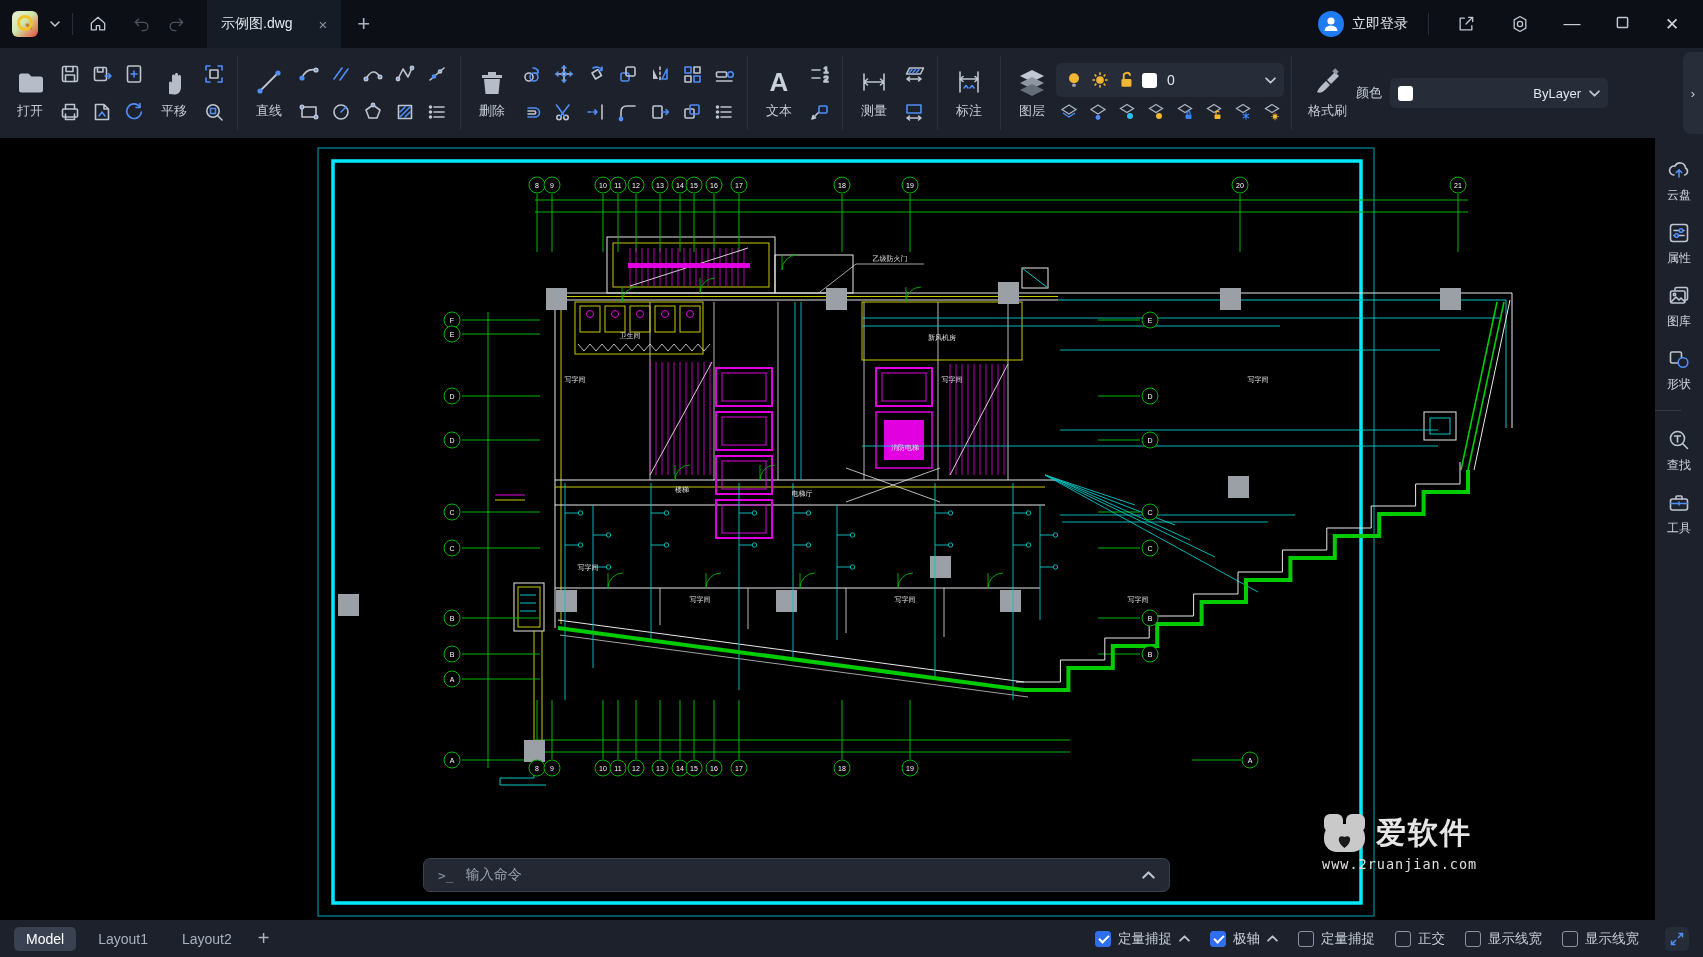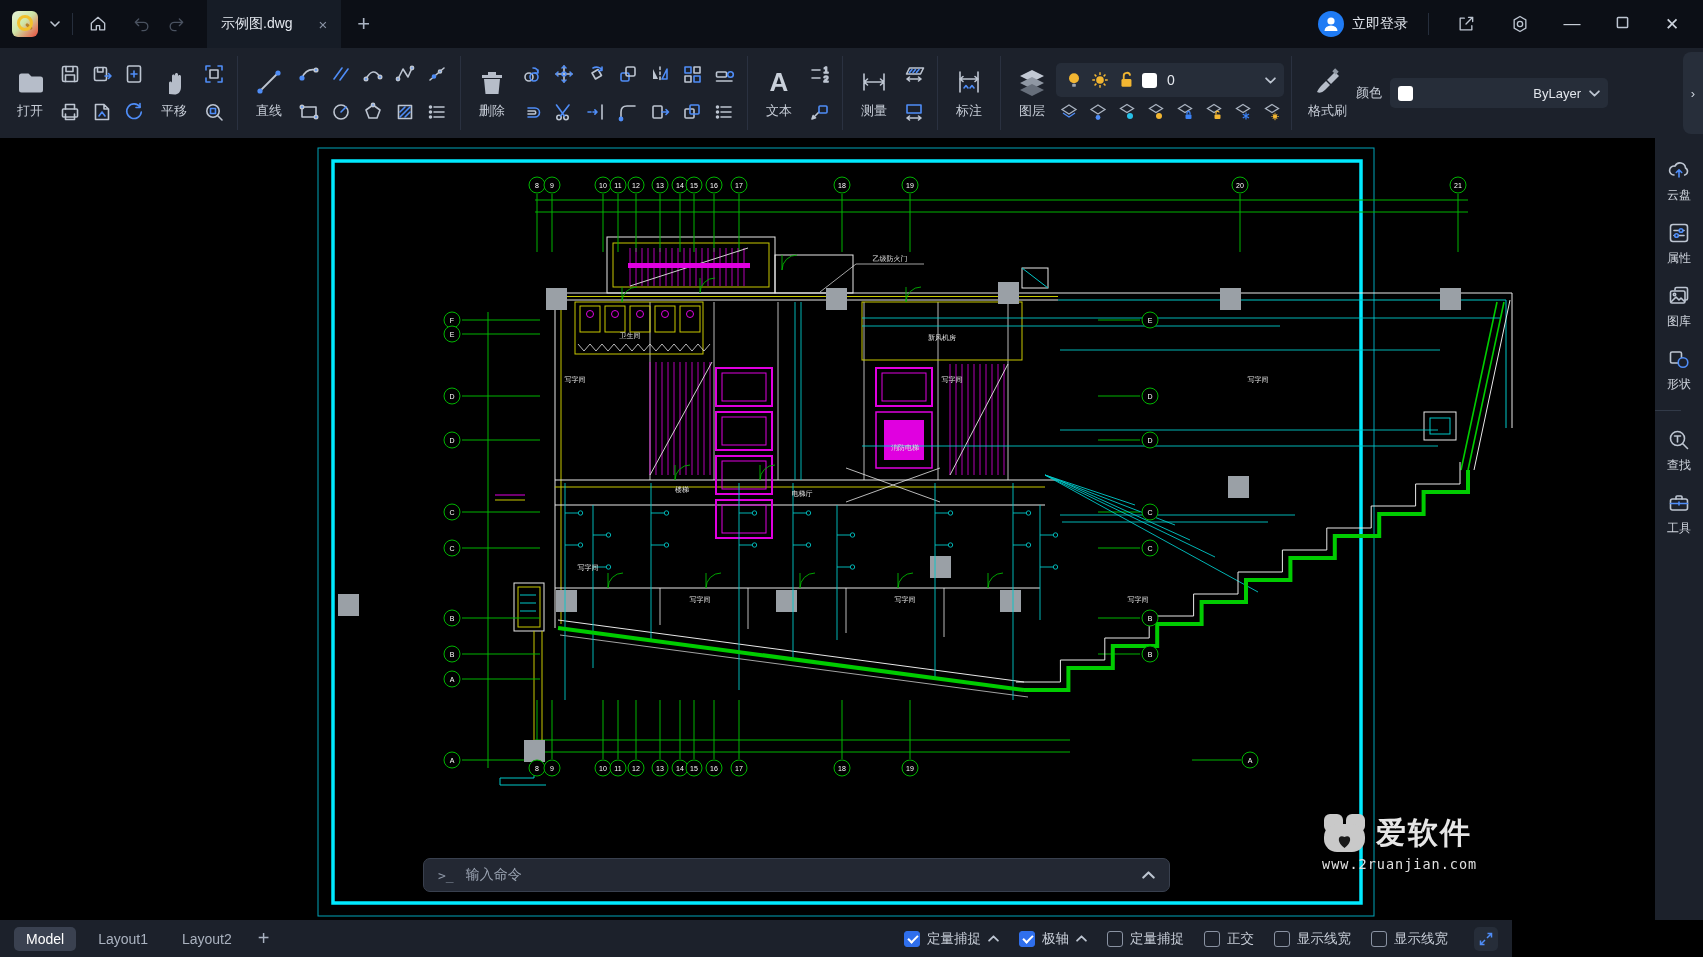--- a/index.html
+++ b/index.html
@@ -61,21 +61,21 @@
   .wm-brand { font-size:30px; font-weight:bold; letter-spacing:2px; color:#e6e6e6; }
   .wm-url { font-family:"DejaVu Sans Mono",monospace; font-size:13.5px; color:#e0e0e0;
     margin-top:2px; letter-spacing:1px; }
 
   .sidebar { position:absolute; right:0; top:138px; width:48px; height:782px; background:#1c212b;
     display:flex; flex-direction:column; padding-top:20px; gap:17px; }
   .sb-item { display:flex; flex-direction:column; align-items:center; gap:5px; cursor:pointer;
     color:#cfd4dd; font-size:12px; }
   .sb-div { width:26px; height:1px; background:#323a48; }
 
-  .bottombar { position:absolute; left:0; top:920px; width:1512px; height:37px; background:#1c212b;
+  .bottombar { position:absolute; left:0; top:920px; width:1703px; height:37px; background:#1c212b;
     display:flex; align-items:center; padding:0 14px; color:#aab2bf; font-size:14px; }
   .ltab { padding:4px 12px; border-radius:5px; cursor:pointer; margin-right:10px; }
   .ltab.active { background:#3a4150; color:#fff; }
   .addlayout { font-size:20px; color:#aab3c2; cursor:pointer; margin-left:4px; }
   .toggles { margin-left:auto; display:flex; align-items:center; gap:20px; }
   .toggle { display:flex; align-items:center; gap:7px; cursor:pointer; color:#c6ccd6; font-size:13.5px; }
   .cb { width:16px; height:16px; border:1.5px solid #8a93a3; border-radius:3px; position:relative; }
   .toggle.on .cb { background:#2f6fed; border-color:#2f6fed; }
   .toggle.on .cb::after { content:""; position:absolute; left:4.5px; top:1.5px; width:4px; height:8px;
     border:solid #fff; border-width:0 2px 2px 0; transform:rotate(45deg); }

